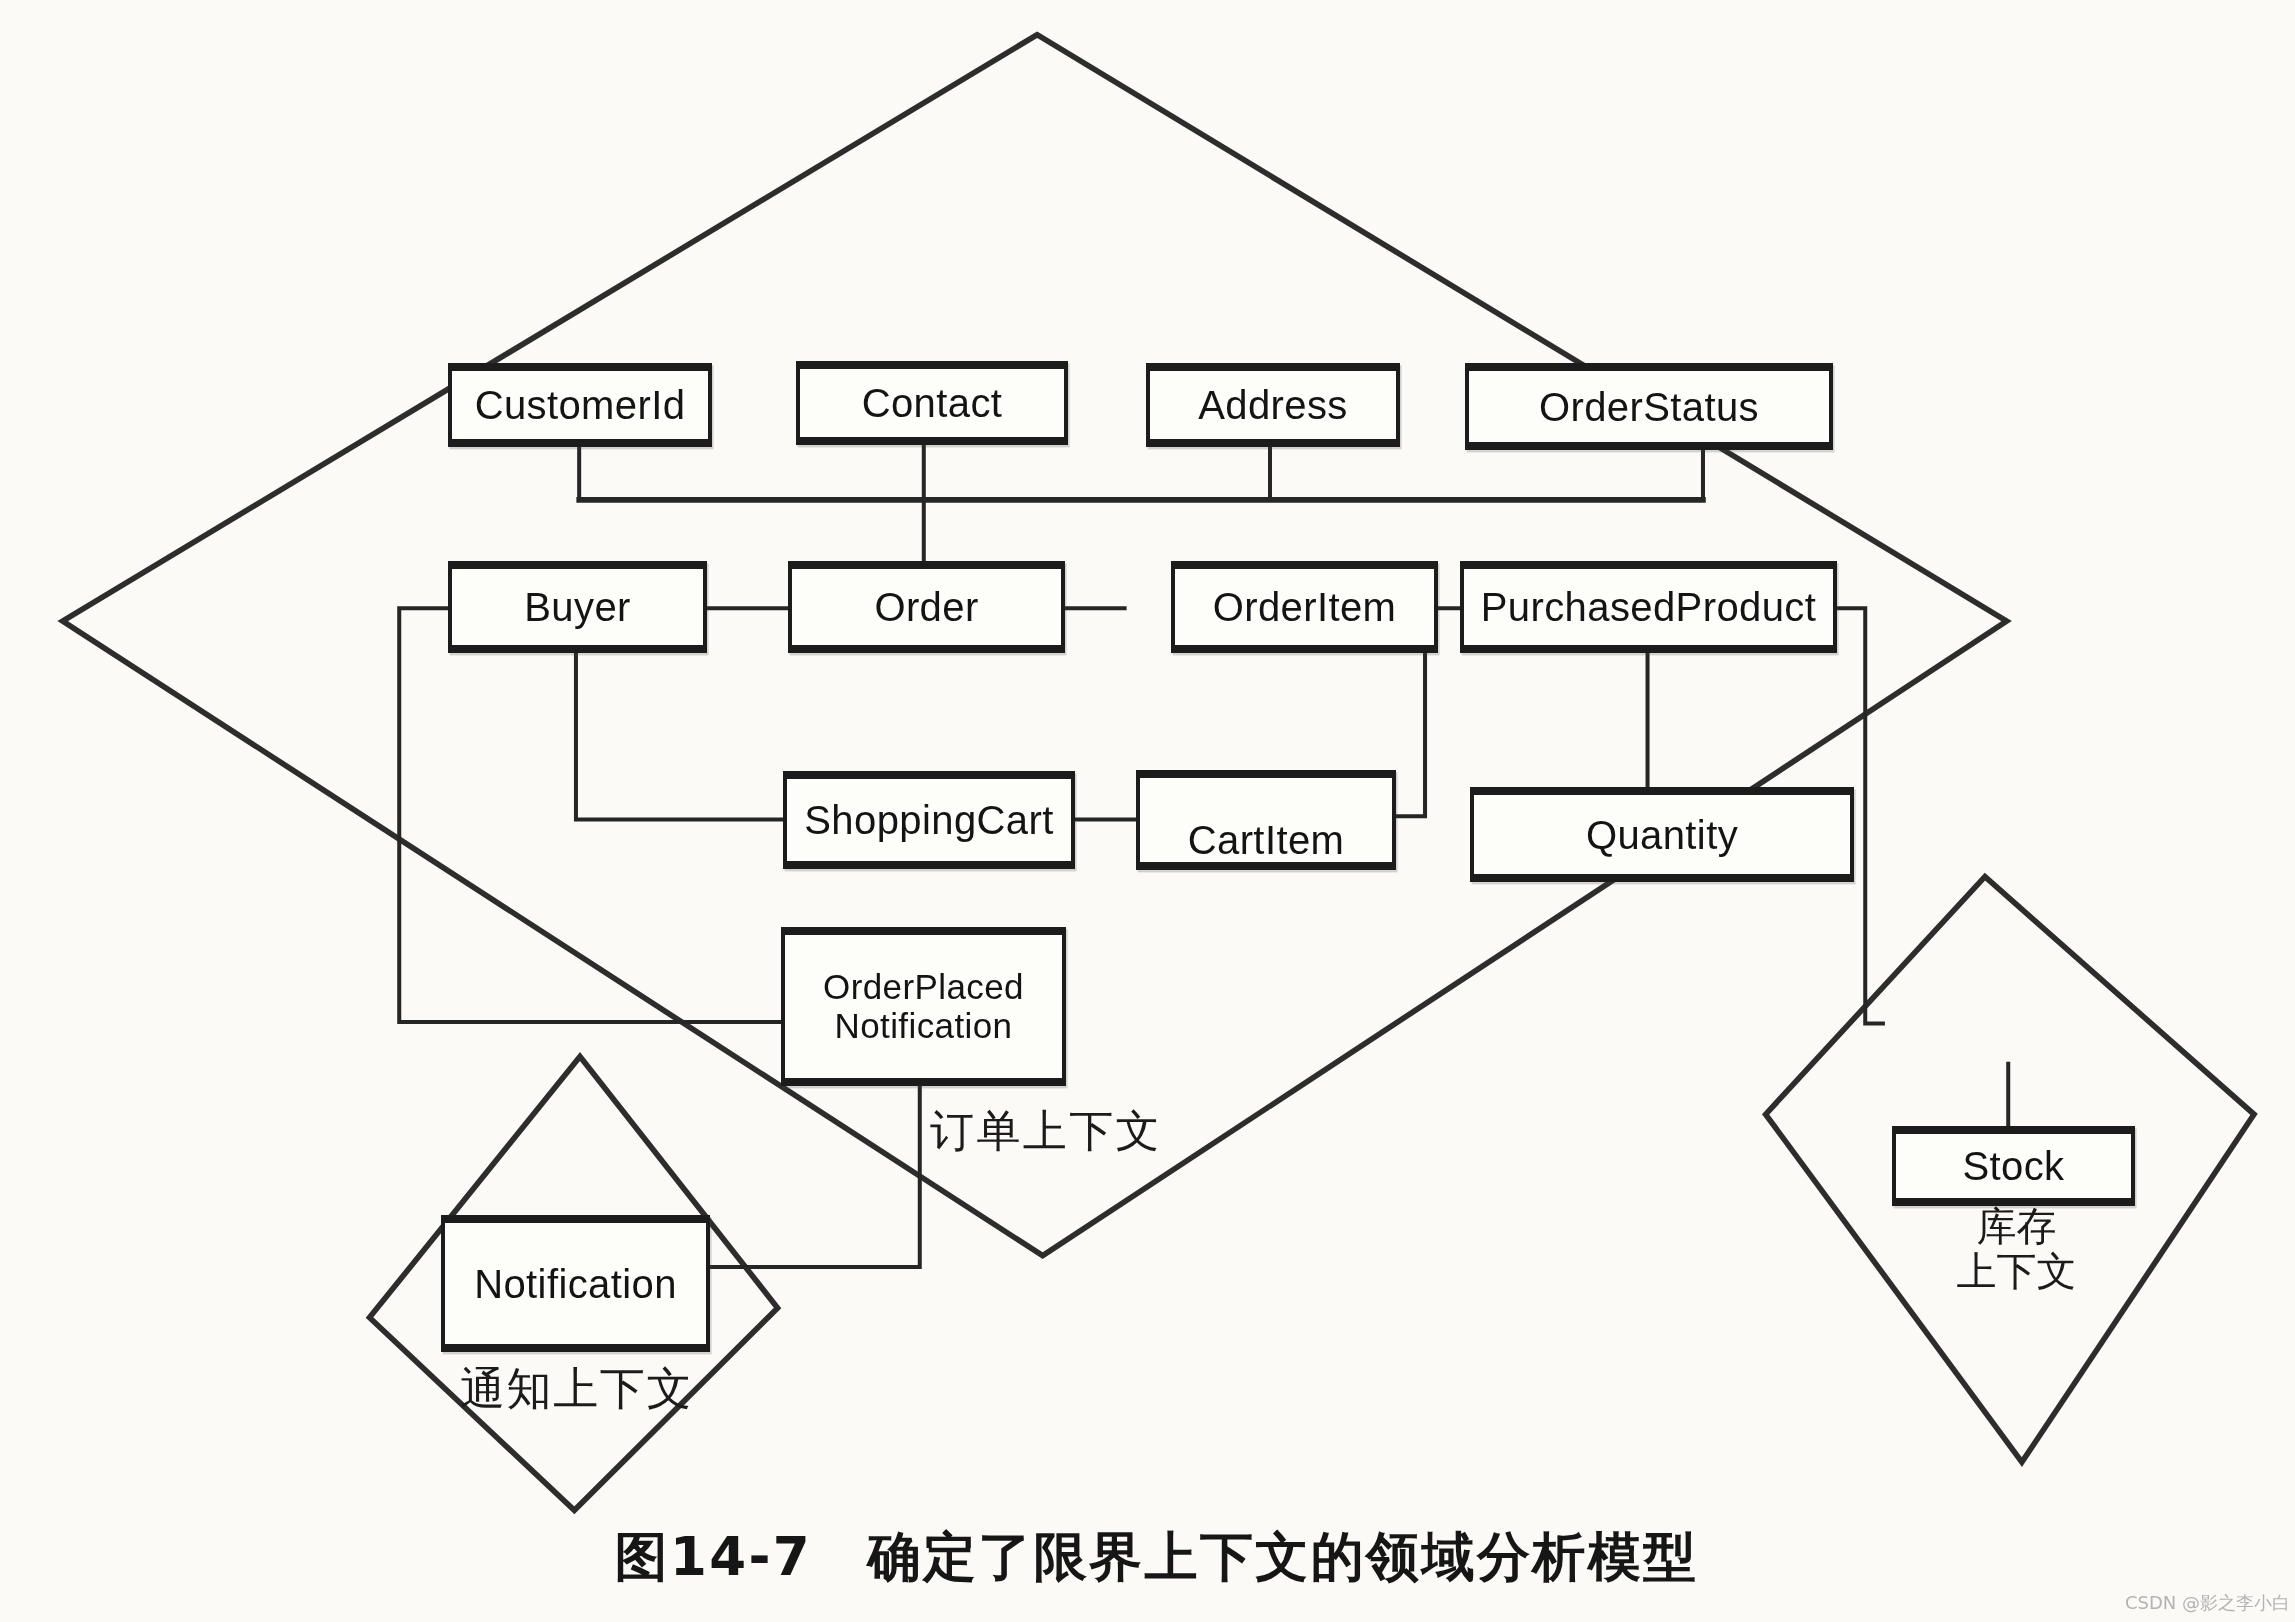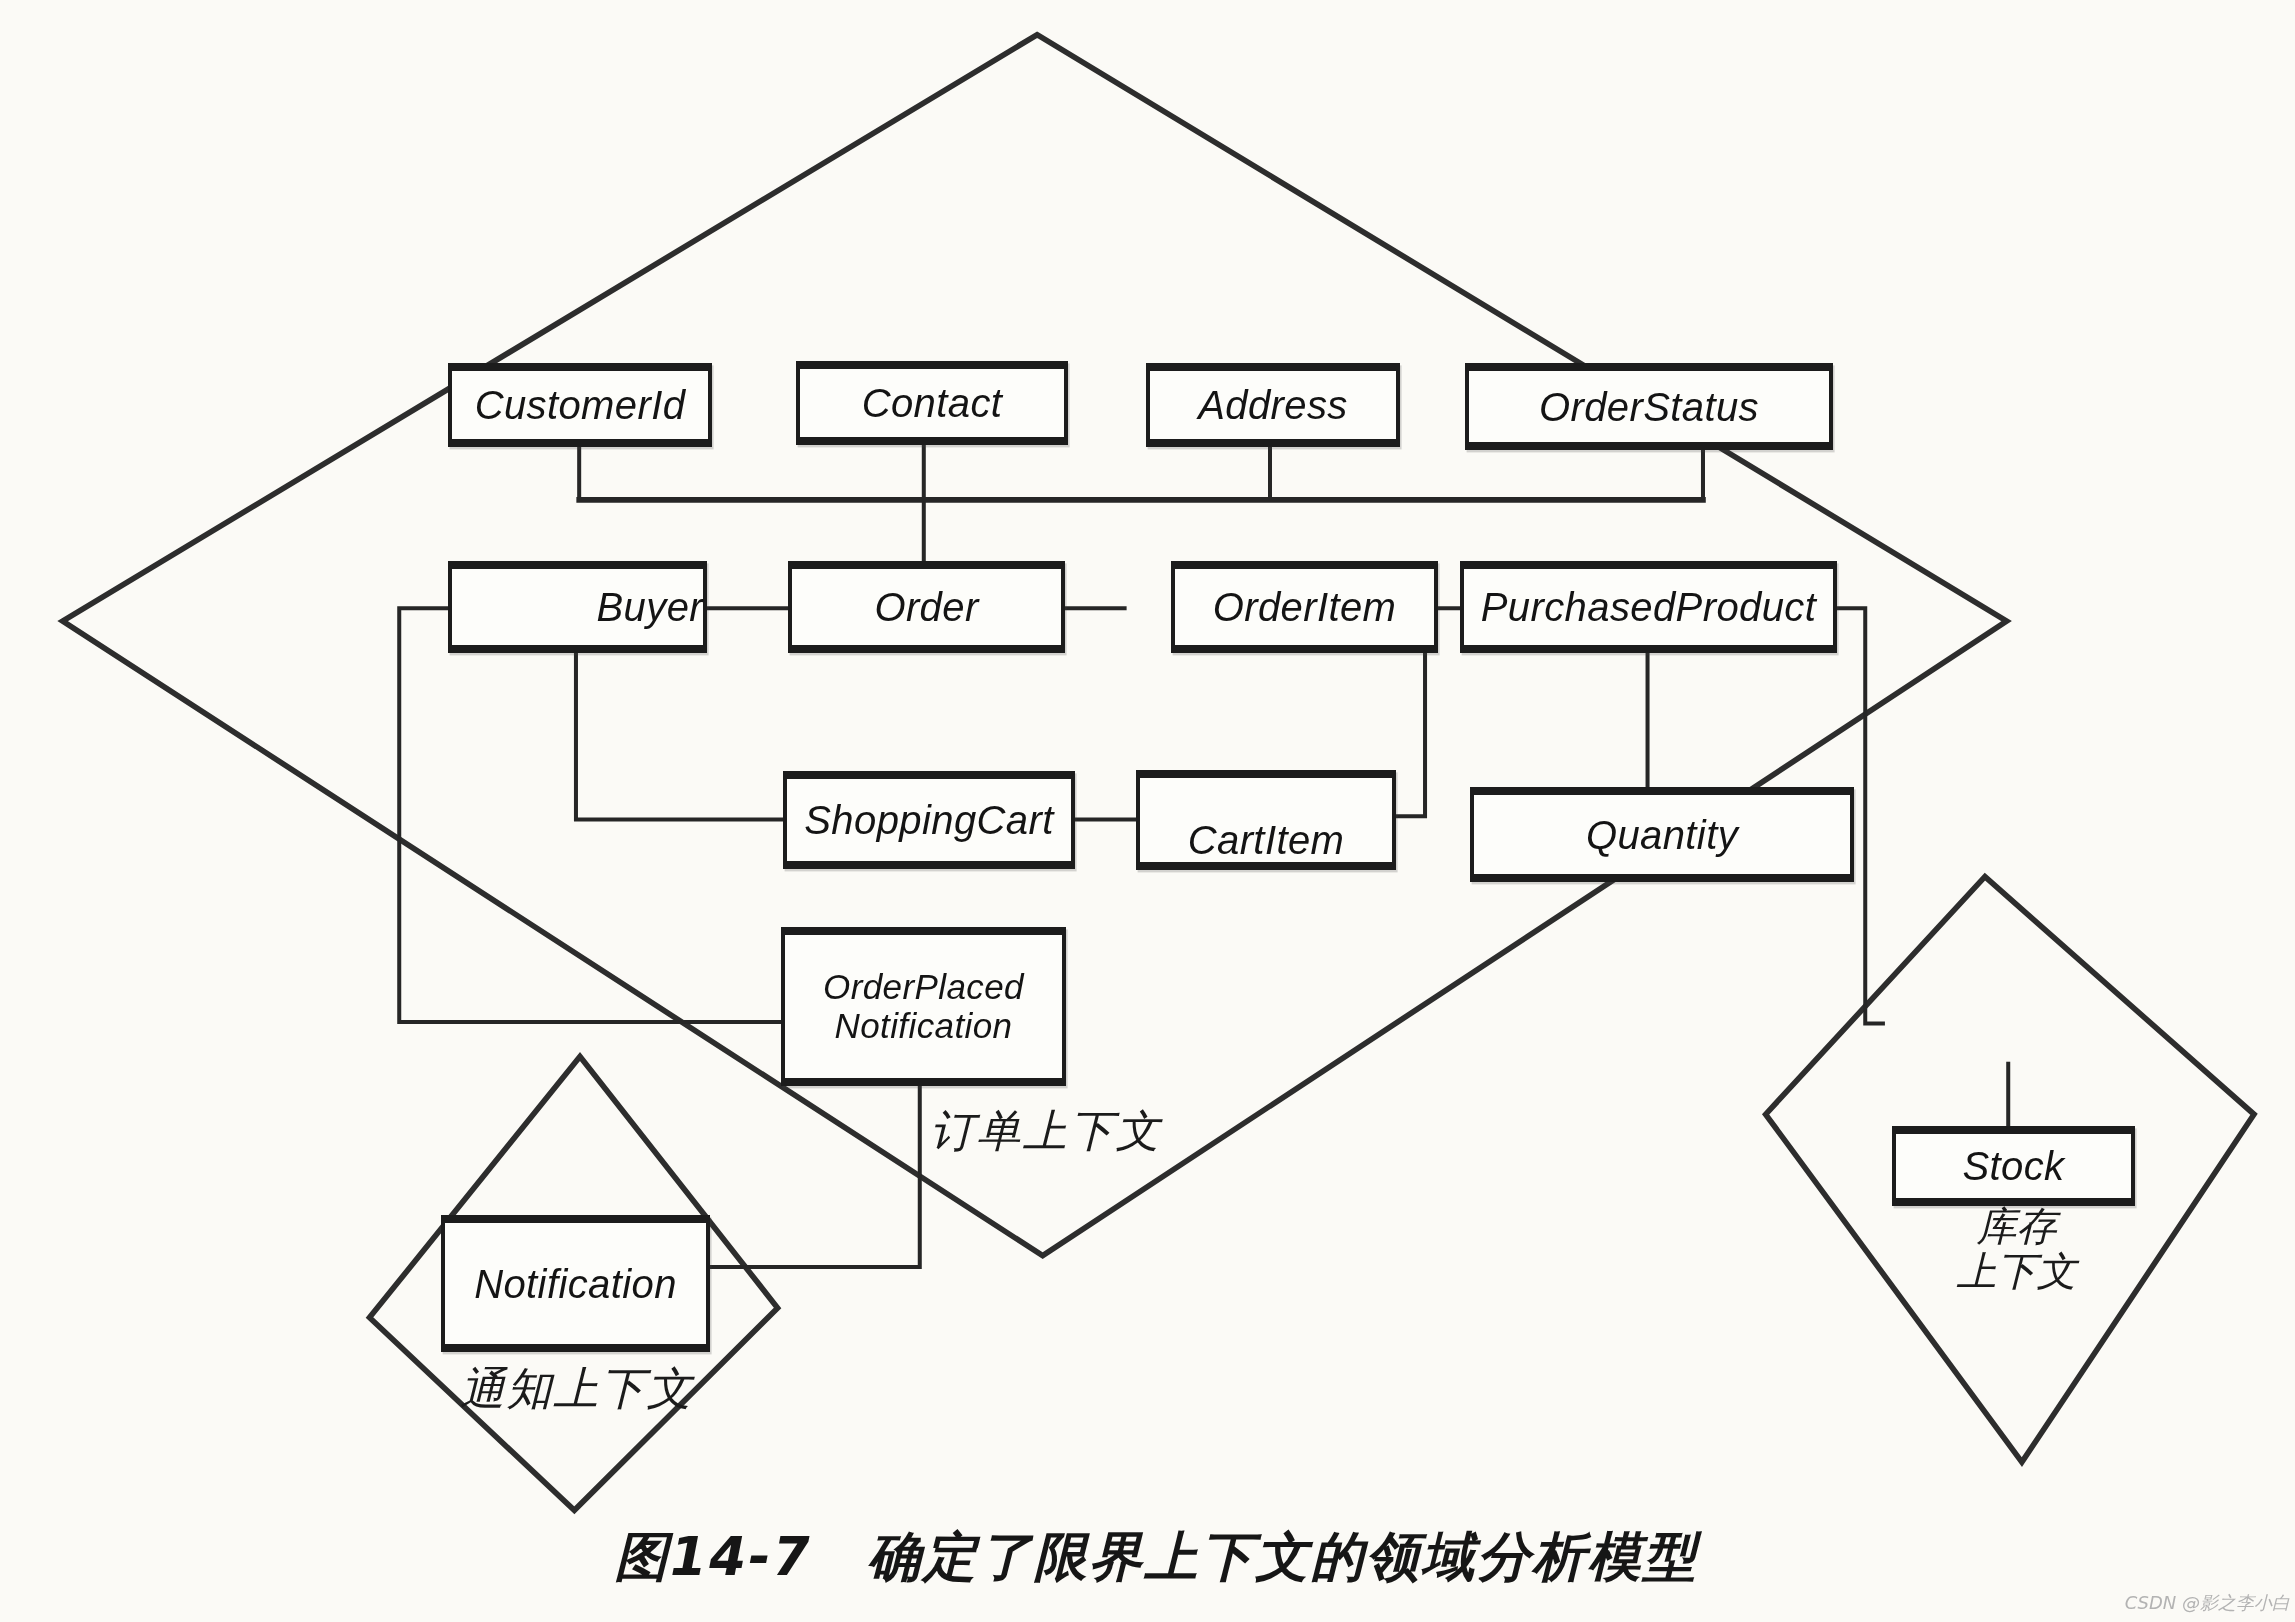--- a/index.html
+++ b/index.html
@@ -3,21 +3,21 @@
 <meta charset="utf-8">
 <style>
   html,body{margin:0;padding:0;}
   body{
     width:2295px;height:1623px;
     background:#fbfaf6;
     overflow:hidden;
     position:relative;
     font-family:"Liberation Sans", sans-serif;
   }
-  #canvas{position:absolute;left:0;top:0;width:1835px;height:1623px;font-style:italic;}
+  #canvas{position:absolute;left:0;top:0;width:1835px;height:1623px;}
   #wires{position:absolute;left:0;top:0;}
   .ebox{
     position:absolute;
     box-sizing:border-box;
     background:#fdfdfa;
     border:4.8px solid #1c1c1c;
     border-top-width:8.8px;
     border-bottom-width:8.8px;
     box-shadow:1.6px 2.4px 0 rgba(70,70,70,.22);
     display:flex;
@@ -110,21 +110,21 @@
   </div>
 
   <div class="ebox" style="left:1146px;top:363px;width:254px;height:84px;">
     <span>Address</span>
   </div>
 
   <div class="ebox" style="left:1465px;top:363px;width:368px;height:87px;">
     <span>OrderStatus</span>
   </div>
 
-  <div class="ebox" style="left:448px;top:561px;width:259px;height:92px;align-items:flex-end;">
+  <div class="ebox" style="left:448px;top:561px;width:259px;height:92px;">
     <span>Buyer</span>
   </div>
 
   <div class="ebox" style="left:788px;top:561px;width:277px;height:92px;">
     <span>Order</span>
   </div>
 
   <div class="ebox" style="left:1125px;top:561px;width:267px;height:92px;margin-left:46px;">
     <span>OrderItem</span>
   </div>

